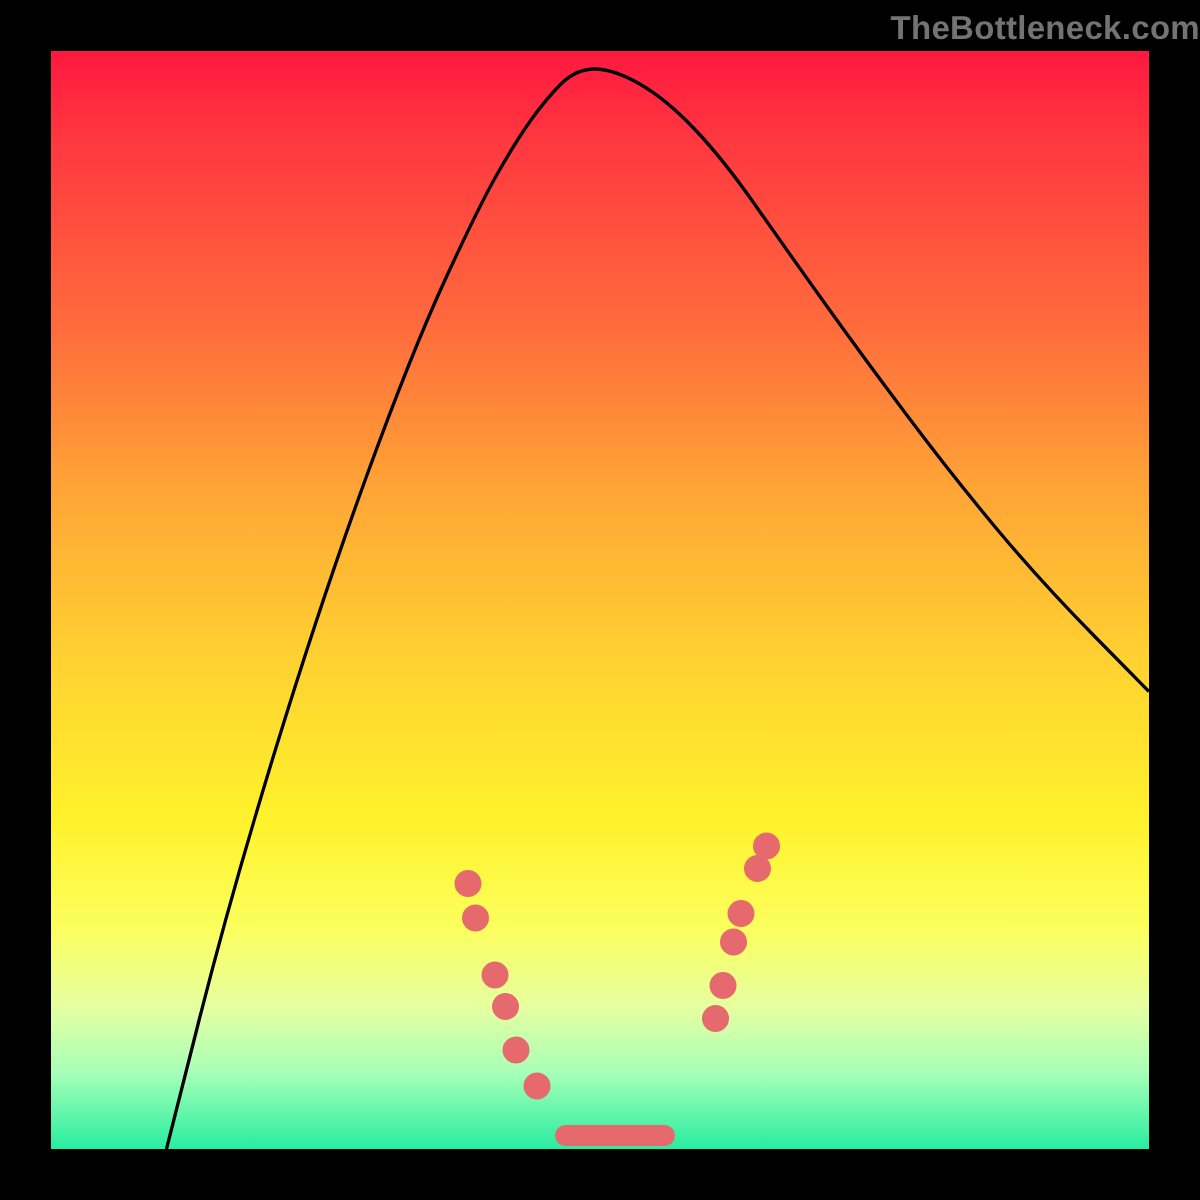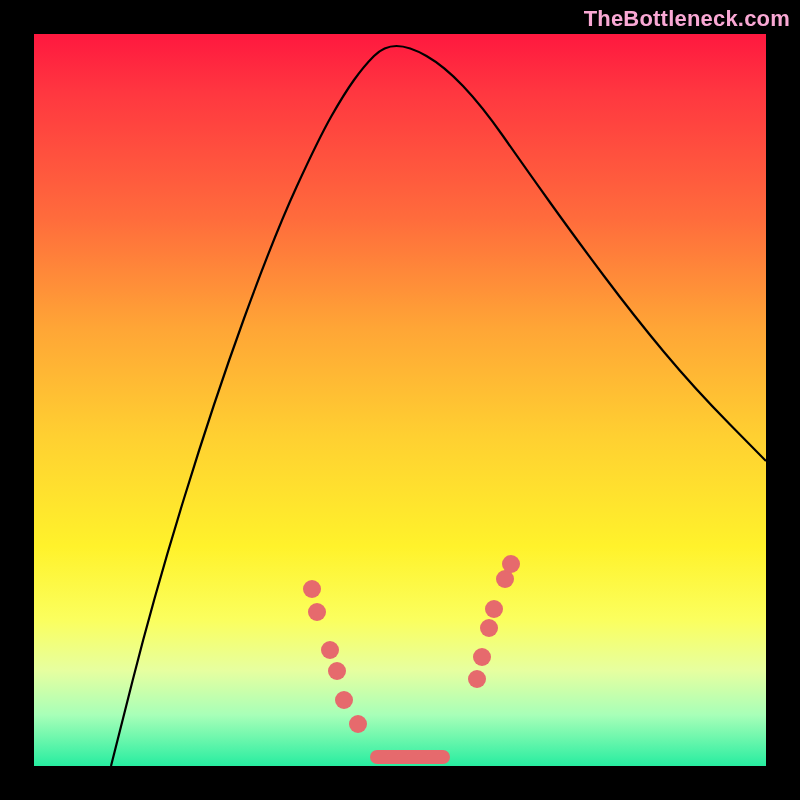--- a/index.html
+++ b/index.html
@@ -24,25 +24,25 @@
       #ffd031 55%,
       #fff22b 70%,
       #fbff5e 80%,
       #e6ffa0 87%,
       #a8ffb8 93%,
       #27eda0 100%);
   }
   .watermark {
     position: absolute;
     top: 6px;
-    right: 10px;
+    right: 0;
     font-family: Arial, Helvetica, sans-serif;
     font-size: 22px;
     font-weight: 600;
-    color: #f9a8d4;
+    color: #737373;
     letter-spacing: 0.2px;
   }
   svg.curve {
     position: absolute;
     left: 0;
     top: 0;
     width: 732px;
     height: 732px;
   }
   .dot {

